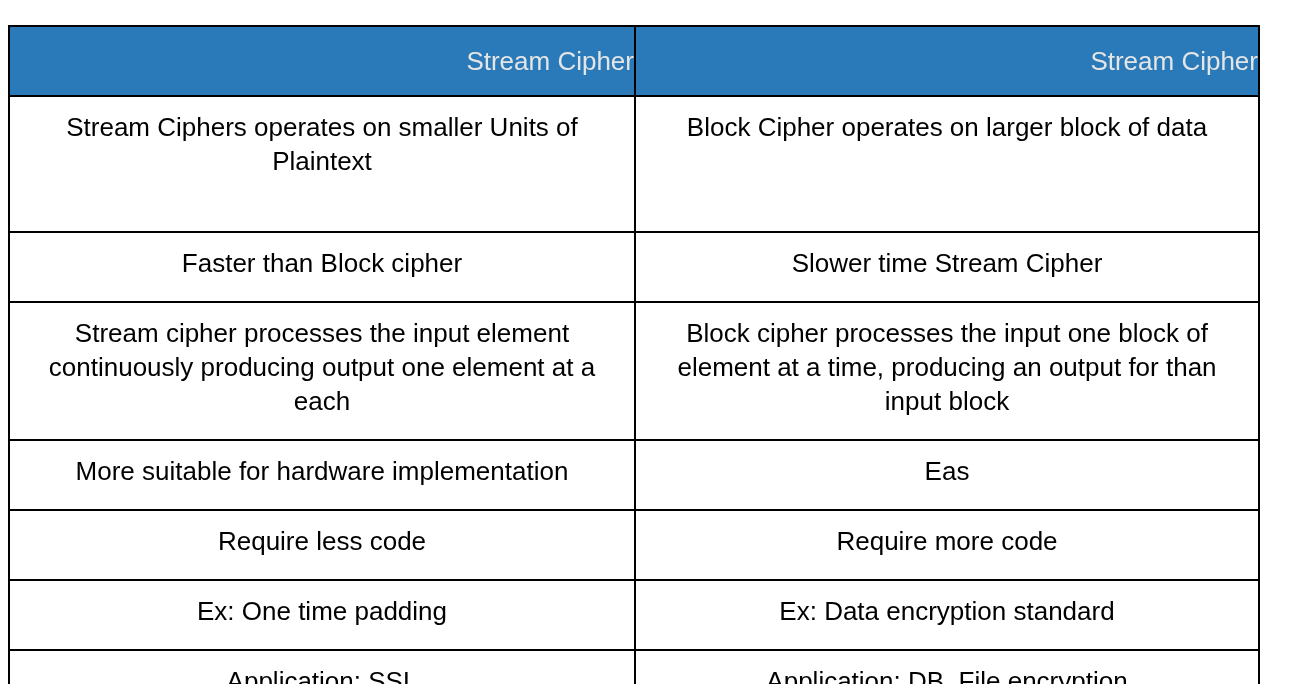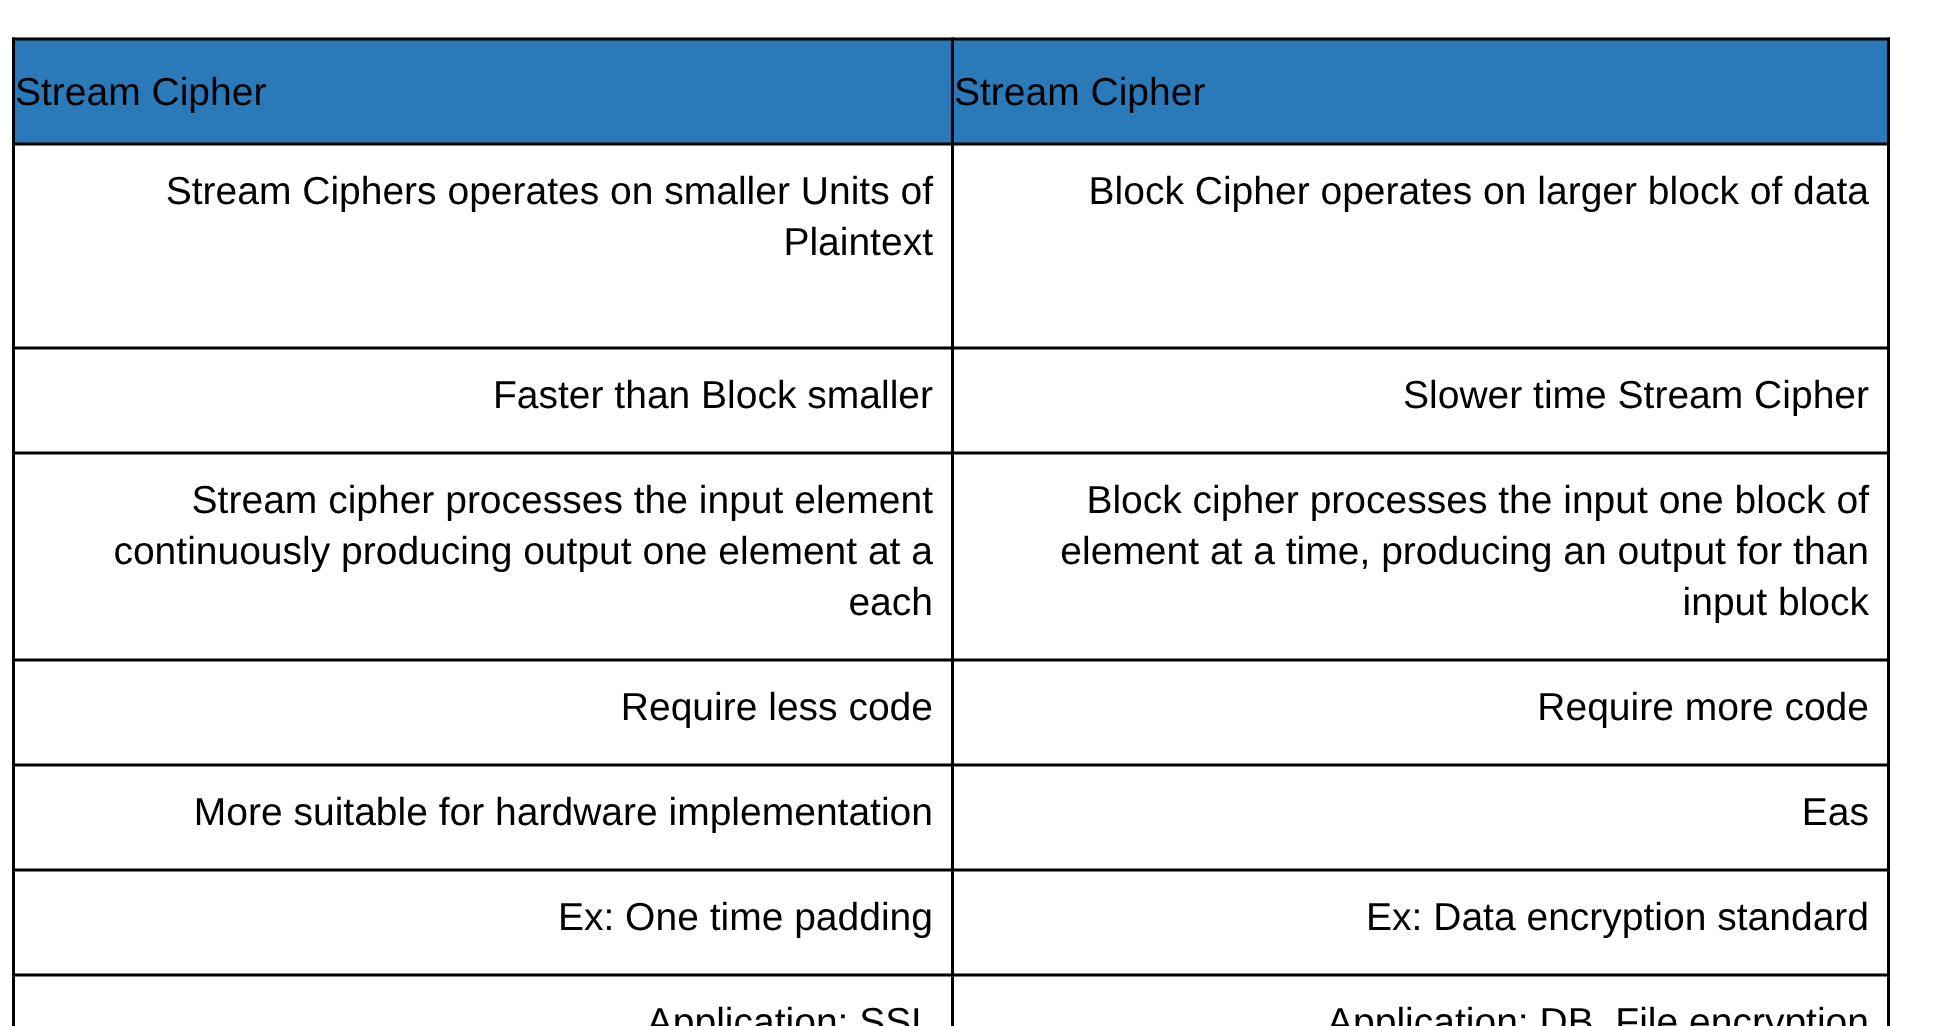--- a/index.html
+++ b/index.html
@@ -36,30 +36,30 @@
     border: 2px solid #000000;
     vertical-align: top;
     font-size: 26px;
     line-height: 34px;
     font-weight: normal;
     color: #000000;
   }
 
   table.comparison-table thead th {
     background: #2a7ab9;
-    color: #000000;
-    text-align: left;
+    color: #e5e5e5;
+    text-align: right;
     height: 68px;
     padding: 0;
     vertical-align: middle;
   }
 
   table.comparison-table tbody td {
     padding: 13px 12px 13px 12px;
-    text-align: right;
+    text-align: center;
   }
 
   table.comparison-table tbody tr.row-tall td {
     height: 108px;
   }
   table.comparison-table tbody tr.row-xtall td {
     height: 110px;
   }
   table.comparison-table tbody tr.row-short td {
     height: 42px;
@@ -88,48 +88,48 @@
       <tr class="row-tall">
         <td>
           <span class="cell-text">Stream Ciphers operates on smaller Units of Plaintext</span>
         </td>
         <td>
           <span class="cell-text">Block Cipher operates on larger block of data</span>
         </td>
       </tr>
       <tr class="row-short">
         <td>
-          <span class="cell-text">Faster than Block smaller</span>
+          <span class="cell-text">Faster than Block cipher</span>
         </td>
         <td>
           <span class="cell-text">Slower time Stream Cipher</span>
         </td>
       </tr>
       <tr class="row-xtall">
         <td>
           <span class="cell-text">Stream cipher processes the input element continuously producing output one element at a each</span>
         </td>
         <td>
           <span class="cell-text">Block cipher processes the input one block of element at a time, producing an output for than input block</span>
         </td>
       </tr>
       <tr class="row-short">
         <td>
+          <span class="cell-text">More suitable for hardware implementation</span>
+        </td>
+        <td>
+          <span class="cell-text">Eas</span>
+        </td>
+      </tr>
+      <tr class="row-short">
+        <td>
           <span class="cell-text">Require less code</span>
         </td>
         <td>
           <span class="cell-text">Require more code</span>
-        </td>
-      </tr>
-      <tr class="row-short">
-        <td>
-          <span class="cell-text">More suitable for hardware implementation</span>
-        </td>
-        <td>
-          <span class="cell-text">Eas</span>
         </td>
       </tr>
       <tr class="row-short">
         <td>
           <span class="cell-text">Ex: One time padding</span>
         </td>
         <td>
           <span class="cell-text">Ex: Data encryption standard</span>
         </td>
       </tr>

